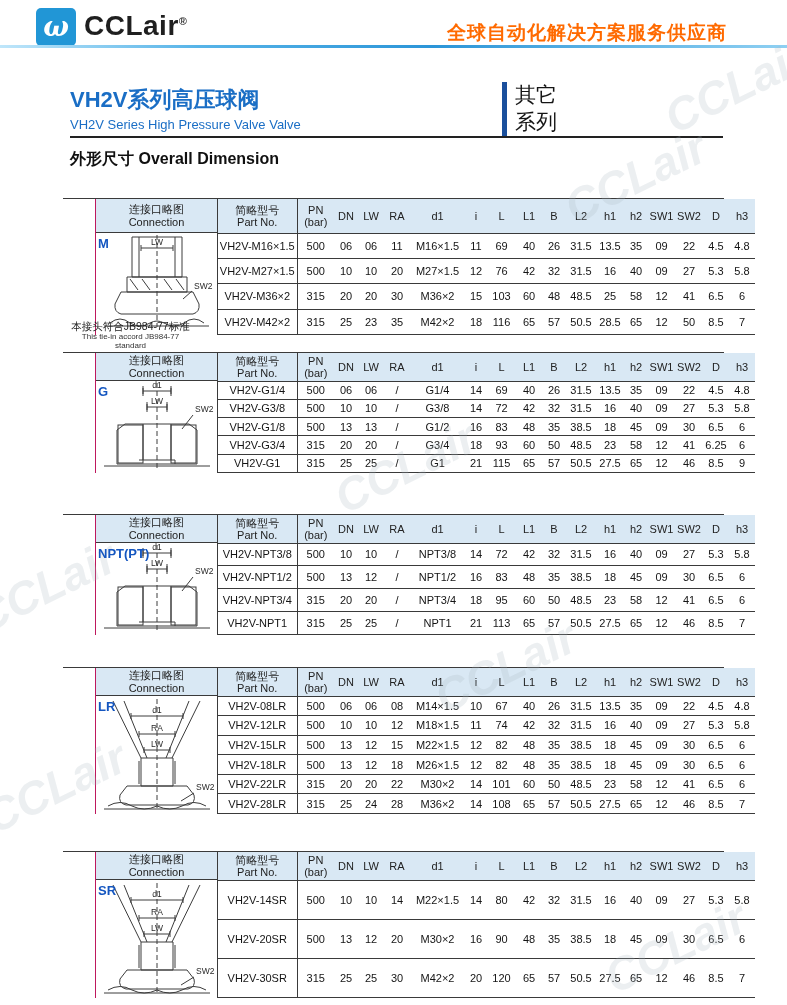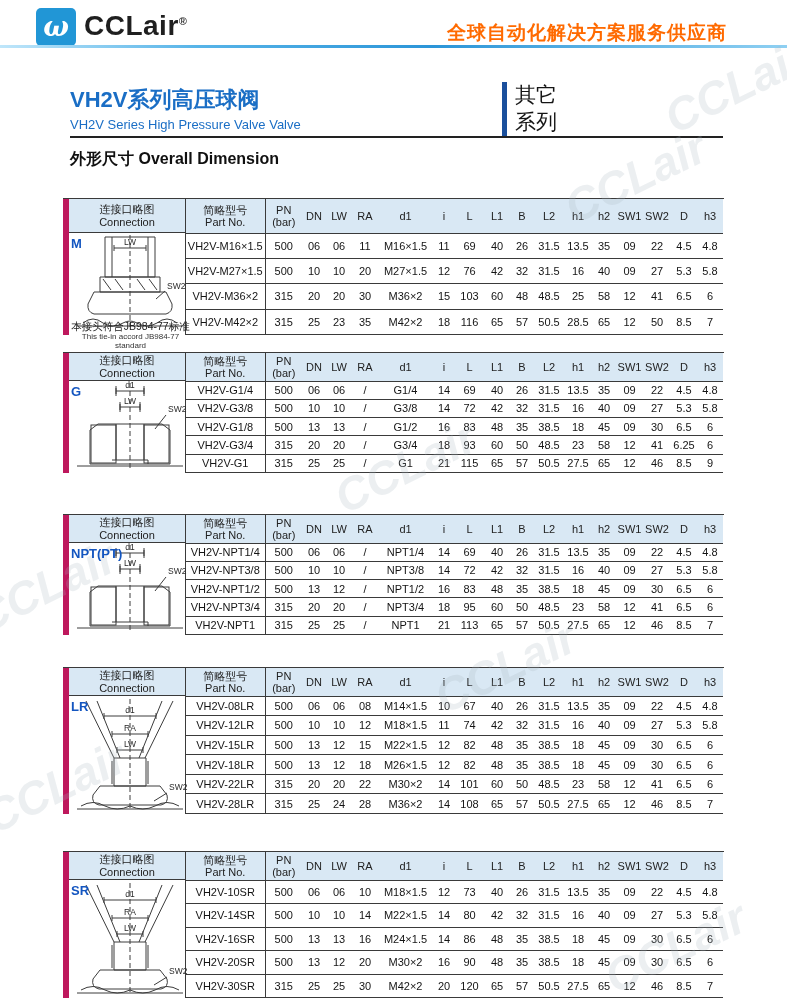--- a/index.html
+++ b/index.html
@@ -30,21 +30,21 @@
   
   .title-zh { position:absolute; left:70px; top:85px; font-size:22px; font-weight:bold; color:#1a6ec5; }
   .title-en { position:absolute; left:70px; top:117px; font-size:13px; color:#1a6ec5; }
   .side-tab { position:absolute; left:502px; top:82px; display:flex; }
   .side-tab-bar { width:5px; height:54px; background:#1a4f9c; margin-right:8px; }
   .side-tab-text { font-family:"Liberation Serif", serif; font-size:21px; line-height:27px; color:#151515; }
   .title-rule { position:absolute; left:70px; top:136px; width:653px; height:2px; background:#222; }
   .section-heading { position:absolute; left:70px; top:149px; font-size:16px; font-weight:bold; color:#101010; }
   
   .section { position:absolute; left:63px; width:661px; display:flex; border-top:1px solid #3a3a3a; background:transparent; }
-  .conn-col { width:123px; flex:0 0 123px; border-left:6px solid #be185d; border-right:1px solid #3a3a3a; position:relative; }
+  .conn-col { width:123px; flex:0 0 123px; border-left:1px solid #be185d; border-right:1px solid #3a3a3a; position:relative;margin-left:32px; }
   .conn-head {
     background:#d9e8f4; border-bottom:1px solid #3a3a3a; text-align:center;
     font-size:11px; line-height:13px; color:#222; display:flex; flex-direction:column; justify-content:center;
   }
   .diagram-wrap { position:relative; width:100%; }
   .type-label { position:absolute; left:2px; top:3px; color:#1456c0; font-weight:bold; font-size:13px; z-index:2; white-space:nowrap; }
   table.dims { border-collapse:collapse; table-layout:fixed; width:537px; font-size:11px; color:#141414; }
   table.dims th {
     background:#d9e8f4; border-bottom:1px solid #3a3a3a; font-weight:normal;
     text-align:center; vertical-align:middle; line-height:12px; padding:0; color:#222;
@@ -600,39 +600,20 @@
             <th>
               <div>D</div>
             </th>
             <th>
               <div>h3</div>
             </th>
           </tr>
         </thead>
         <tbody>
           <tr style="height: 17px;">
-            <td>VH2V-NPT1/4</td>
-            <td>500</td>
-            <td>06</td>
-            <td>06</td>
-            <td>/</td>
-            <td>NPT1/4</td>
-            <td>14</td>
-            <td>69</td>
-            <td>40</td>
-            <td>26</td>
-            <td>31.5</td>
-            <td>13.5</td>
-            <td>35</td>
-            <td>09</td>
-            <td>22</td>
-            <td>4.5</td>
-            <td>4.8</td>
-          </tr>
-          <tr style="height: 17px;">
             <td>VH2V-NPT3/8</td>
             <td>500</td>
             <td>10</td>
             <td>10</td>
             <td>/</td>
             <td>NPT3/8</td>
             <td>14</td>
             <td>72</td>
             <td>42</td>
             <td>32</td>
@@ -1045,75 +1026,37 @@
             <th>
               <div>D</div>
             </th>
             <th>
               <div>h3</div>
             </th>
           </tr>
         </thead>
         <tbody>
           <tr style="height: 17px;">
-            <td>VH2V-10SR</td>
-            <td>500</td>
-            <td>06</td>
-            <td>06</td>
-            <td>10</td>
-            <td>M18×1.5</td>
-            <td>12</td>
-            <td>73</td>
-            <td>40</td>
-            <td>26</td>
-            <td>31.5</td>
-            <td>13.5</td>
-            <td>35</td>
-            <td>09</td>
-            <td>22</td>
-            <td>4.5</td>
-            <td>4.8</td>
-          </tr>
-          <tr style="height: 17px;">
             <td>VH2V-14SR</td>
             <td>500</td>
             <td>10</td>
             <td>10</td>
             <td>14</td>
             <td>M22×1.5</td>
             <td>14</td>
             <td>80</td>
             <td>42</td>
             <td>32</td>
             <td>31.5</td>
             <td>16</td>
             <td>40</td>
             <td>09</td>
             <td>27</td>
             <td>5.3</td>
             <td>5.8</td>
-          </tr>
-          <tr style="height: 17px;">
-            <td>VH2V-16SR</td>
-            <td>500</td>
-            <td>13</td>
-            <td>13</td>
-            <td>16</td>
-            <td>M24×1.5</td>
-            <td>14</td>
-            <td>86</td>
-            <td>48</td>
-            <td>35</td>
-            <td>38.5</td>
-            <td>18</td>
-            <td>45</td>
-            <td>09</td>
-            <td>30</td>
-            <td>6.5</td>
-            <td>6</td>
           </tr>
           <tr style="height: 17px;">
             <td>VH2V-20SR</td>
             <td>500</td>
             <td>13</td>
             <td>12</td>
             <td>20</td>
             <td>M30×2</td>
             <td>16</td>
             <td>90</td>

